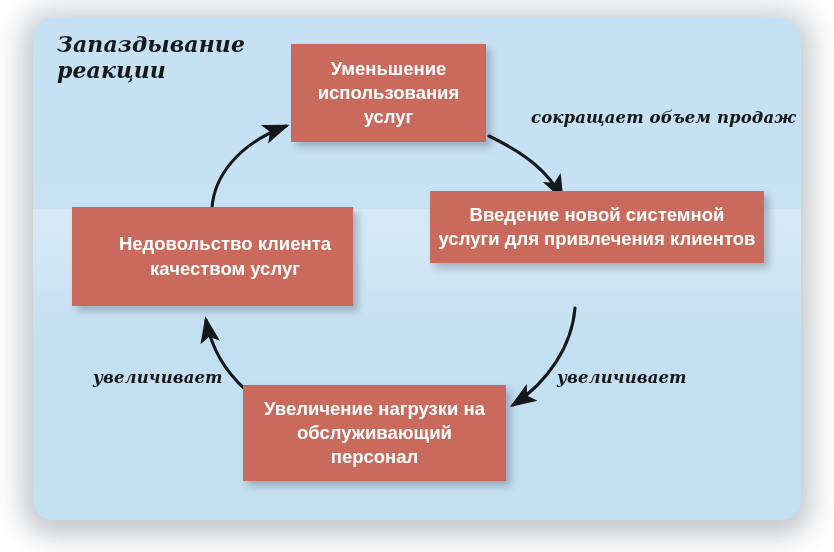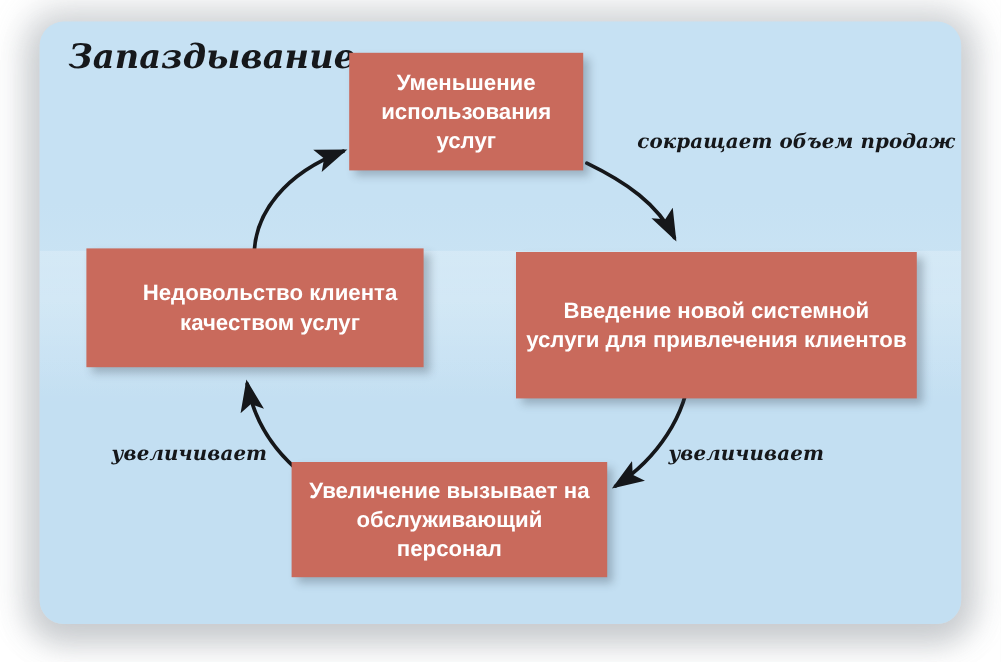--- a/index.html
+++ b/index.html
@@ -76,21 +76,21 @@
 
   
   .diagram-title {
     position: absolute;
     left: 57px;
     top: 32px;
     width: 240px;
     font-family: "DejaVu Serif", "Liberation Serif", serif;
     font-style: italic;
     font-weight: bold;
-    font-size: 28px;
+    font-size: 22px;
     line-height: 1.16;
     color: #16181b;
     letter-spacing: 0.1px;
   }
 
   
   .node {
     position: absolute;
     box-sizing: border-box;
     background: #c96a5c;
@@ -102,21 +102,21 @@
     text-align: center;
     display: flex;
     align-items: center;
     justify-content: flex-end;
     padding: 4px 8px;
     box-shadow: 5px 5px 7px rgba(60,70,85,0.32);
   }
   .node span { display: block; width: 100%; }
 
   #node-top      { left: 291px; top: 44px;  width: 195px; height: 98px;  }
-  #node-right    { left: 430px; top: 210px; width: 334px; height: 122px;  }
+  #node-right    { left: 430px; top: 191px; width: 334px; height: 72px;  }
   #node-left     { left: 72px;  top: 207px; width: 281px; height: 99px; padding-left: 33px;  }
   #node-bottom   { left: 243px; top: 385px; width: 263px; height: 96px;  }
 
   
   .edge-label {
     position: absolute;
     font-family: "DejaVu Serif", "Liberation Serif", serif;
     font-style: italic;
     font-weight: bold;
     font-size: 16.5px;
@@ -150,35 +150,36 @@
 
     <path d="M 489,136 C 522,152 548,170 562,198" fill="none" stroke="#15171a" stroke-width="3.1" stroke-linecap="round" marker-end="url(#ah)"></path>
 
     <path d="M 575,308 C 572,346 548,382 513,405" fill="none" stroke="#15171a" stroke-width="3.1" stroke-linecap="round" marker-end="url(#ah)"></path>
 
     <path d="M 246,390 C 228,374 212,352 206,320" fill="none" stroke="#15171a" stroke-width="3.1" stroke-linecap="round" marker-end="url(#ah)"></path>
   </svg>
 
   <div class="diagram-title">
     <div>Запаздывание</div>
+    <div>реакции</div>
   </div>
 
   <div class="node" id="node-top">
     <span>Уменьшение использования услуг</span>
   </div>
 
   <div class="node" id="node-right">
     <span>Введение новой системной услуги для привлечения клиентов</span>
   </div>
 
   <div class="node" id="node-left">
     <span>Недовольство клиента качеством услуг</span>
   </div>
 
   <div class="node" id="node-bottom">
-    <span>Увеличение вызывает на обслуживающий персонал</span>
+    <span>Увеличение нагрузки на обслуживающий персонал</span>
   </div>
 
   <div class="edge-label" id="label-reduces">сокращает объем продаж</div>
   <div class="edge-label" id="label-increases-r">увеличивает</div>
   <div class="edge-label" id="label-increases-l">увеличивает</div>
 
 </div>
 
 </body></html>

